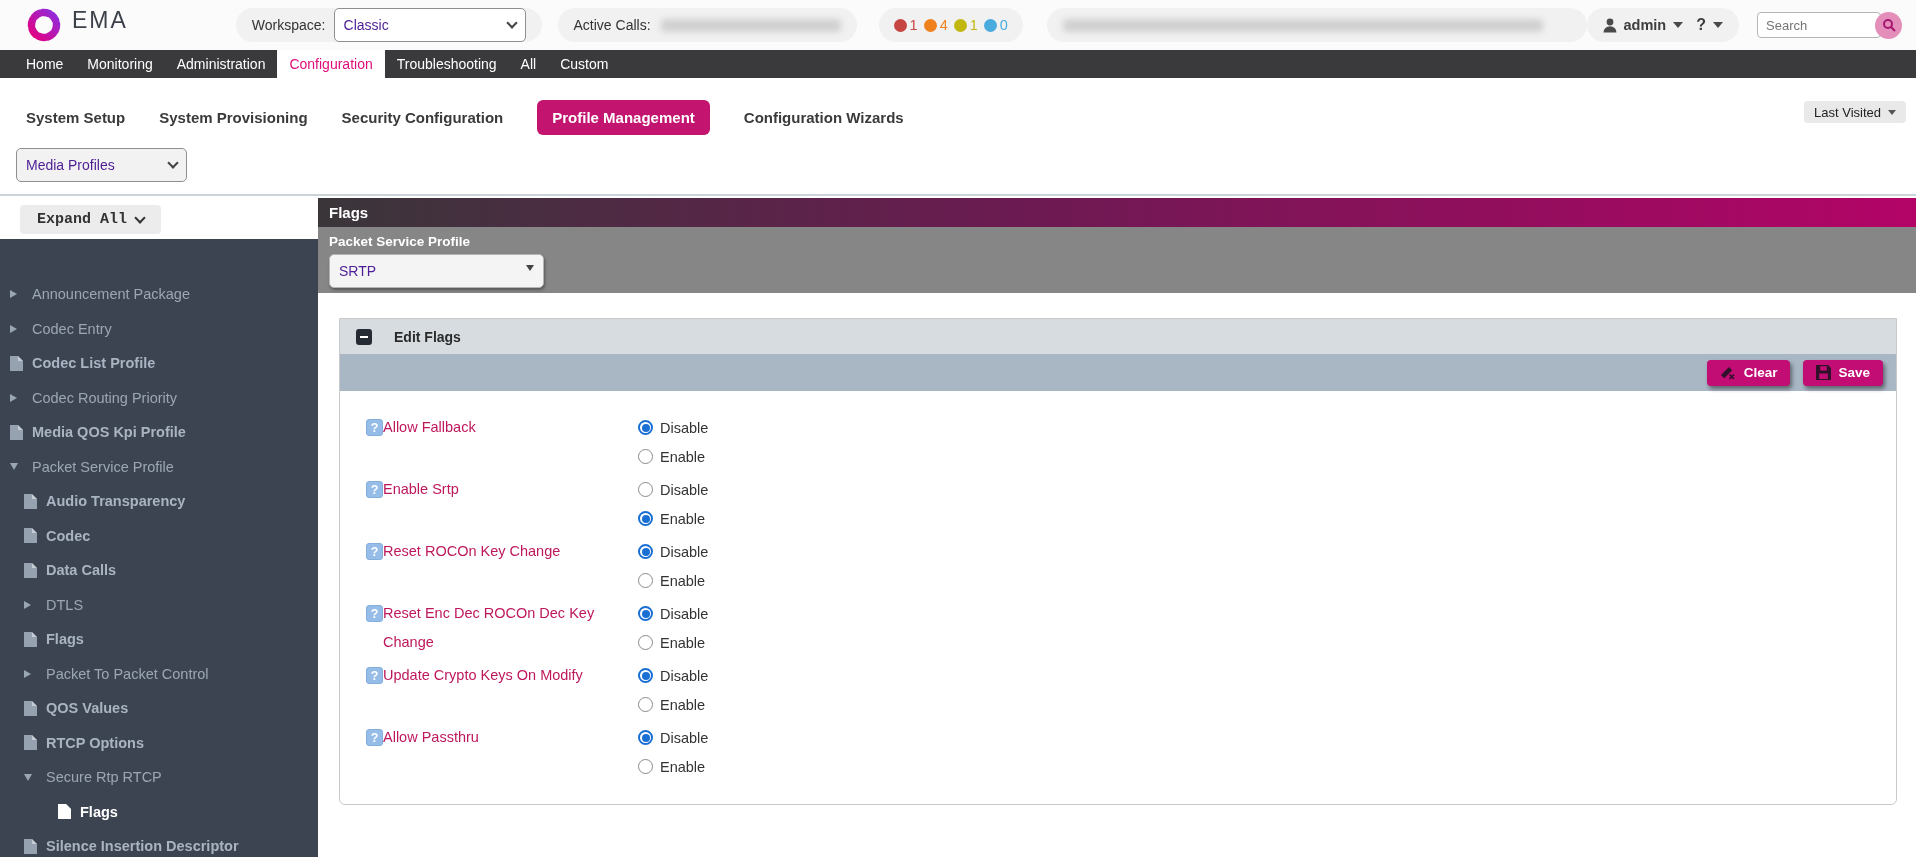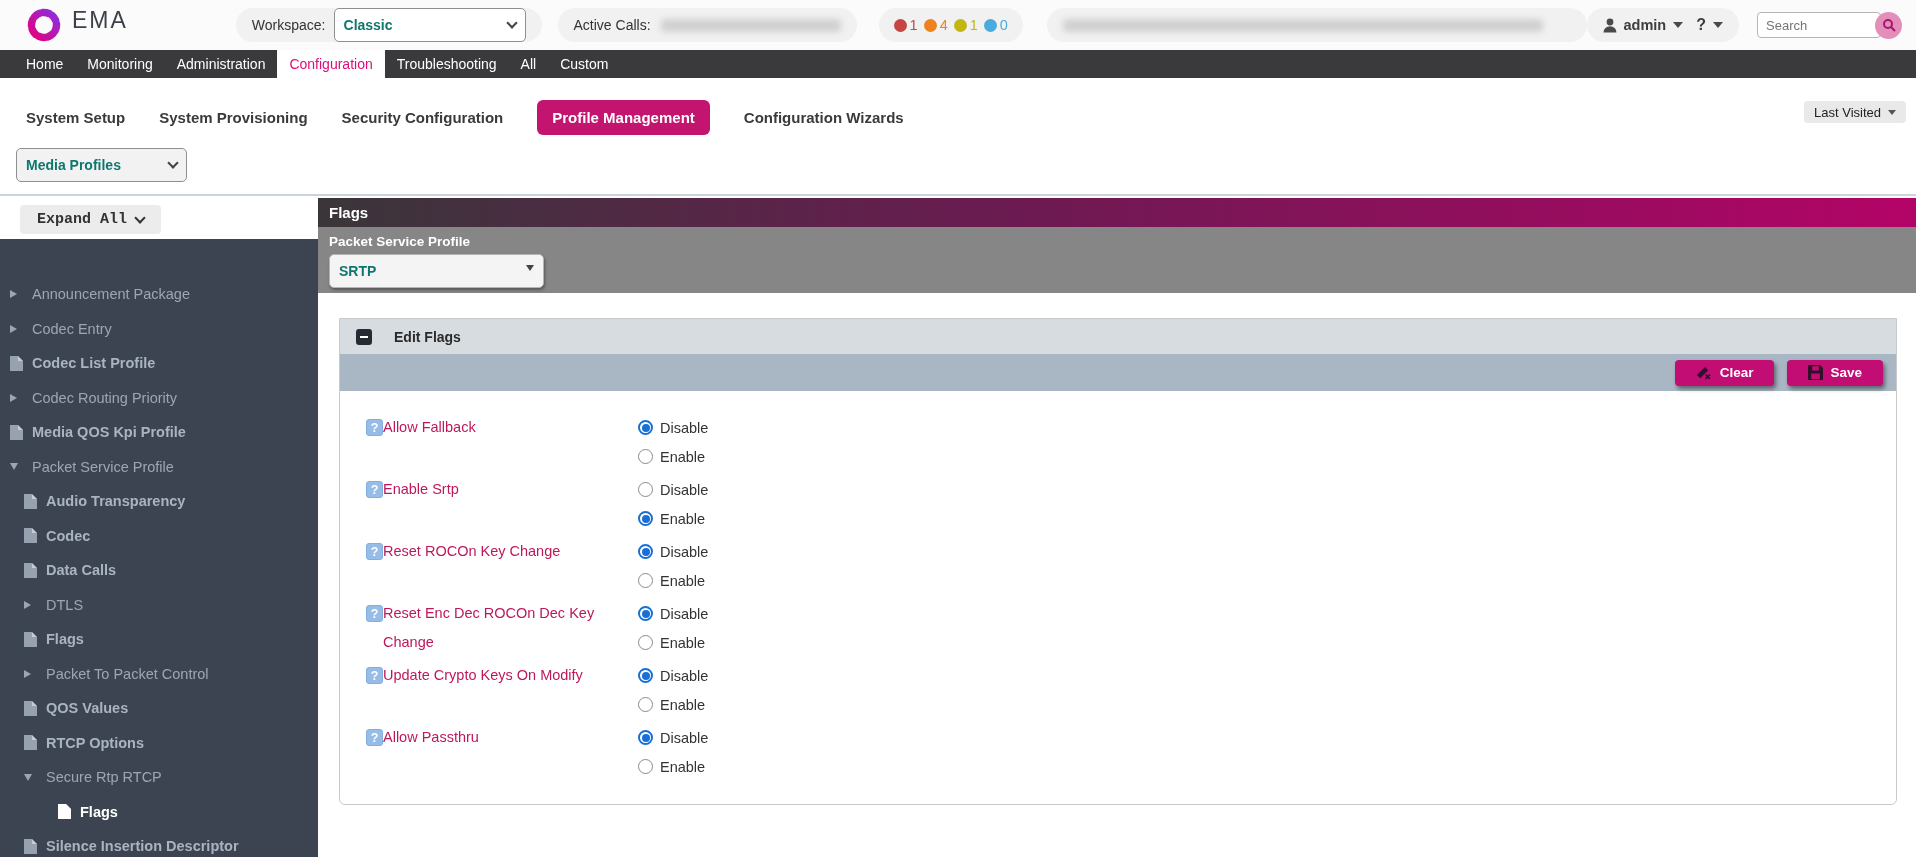--- a/index.html
+++ b/index.html
@@ -6,21 +6,21 @@
   html,body { width:1916px; height:857px; overflow:hidden; background:#fff;
     font-family:"Liberation Sans","DejaVu Sans",sans-serif; }
 
   
   .topbar { height:50px; display:flex; align-items:center; background:#fbfbfc; padding:0 14px 0 26px; }
   .logo { display:flex; align-items:flex-start; gap:10px; }
   .logo-text { font-size:23px; color:#3c414a; letter-spacing:2px; }
   .pill { background:#f1f1f2; border-radius:17px; height:34px; display:flex; align-items:center; padding:0 16px; }
   .hdr-label { font-size:14px; color:#333; white-space:nowrap; }
   .select-box { background:#fff; border:1px solid #8f8f8f; border-radius:5px; height:27px;
-    display:flex; align-items:center; justify-content:space-between; padding:16px 9px; font-size:14px; color:#0f766e;font-weight:bold; }
+    display:flex; align-items:center; justify-content:space-between; padding:16px 9px; font-size:14px; color:#4c1d95; }
   .ws-select { width:192px; margin-left:8px; }
   .chev { width:8px; height:8px; border-left:2px solid #444; border-bottom:2px solid #444;
     transform:rotate(-45deg); margin-top:-4px; flex:none; }
   .redacted { background:#c6c6c6; border-radius:3px; height:13px; filter:blur(3px); opacity:.75; }
   .alarm { display:flex; align-items:center; gap:3px; margin:0 3px; }
   .alarm .dot { width:13px; height:13px; border-radius:50%; flex:none; }
   .alarm .cnt { font-size:14.5px; font-weight:400; }
   .user-pill { margin-left:auto; gap:7px; }
   .user-pill .uname { font-size:14.5px; color:#3d3d3d; font-weight:700; }
   .user-pill .qmark { font-size:16px; color:#3d3d3d; font-weight:700; margin-left:6px; }
@@ -84,21 +84,21 @@
 
   .panel { margin:25px 19px 0 21px; background:#fff; border:1px solid #c9c9c9; border-radius:0 0 6px 6px; }
   .panel-header { height:35px; background:#d6dce0; border-radius:0; display:flex; align-items:center;
     padding-left:16px; gap:22px; }
   .collapse-icon { width:16px; height:16px; background:#252b33; border-radius:3px; position:relative; cursor:pointer; flex:none; }
   .collapse-icon::after { content:""; position:absolute; left:4px; right:4px; top:7px; height:2.5px; background:#fff; }
   .panel-title { font-size:14px; font-weight:700; color:#2b2b2b; }
   .panel-toolbar { height:37px; background:#a9b6c4; display:flex; align-items:center; justify-content:flex-end;
     gap:13px; padding-right:13px; }
   .tb-btn { height:26px; background:#c20d75; color:#fff; border:none; border-radius:4px; font-size:13.5px;
-    font-weight:700; display:flex; align-items:center; gap:7px; padding:0 21px;
+    font-weight:700; display:flex; align-items:center; gap:7px; padding:0 13px;
     box-shadow:2px 3px 4px rgba(0,0,0,.45); cursor:pointer; font-family:inherit; }
   .panel-body { padding:22px 0 19px 26px; }
   .field-row { display:flex; align-items:flex-start; margin-bottom:4px; min-height:58px; }
   .help-icon { width:17px; height:17px; flex:none; background:#96bde8; border:1px solid #84afdd; border-radius:3px;
     color:#fff; font-size:12.5px; font-weight:700; display:flex; align-items:center; justify-content:center;
     margin-top:6px; cursor:pointer; }
   .field-label { width:255px; flex:none; margin-left:0; font-size:14.5px; color:#be185d; line-height:29px; }
   .radio-group { display:flex; flex-direction:column; }
   .radio-option { display:flex; align-items:center; height:29px; cursor:pointer; }
   .radio { width:15px; height:15px; border:1.5px solid #8a8a8a; border-radius:50%; background:#fff; position:relative; flex:none; }

